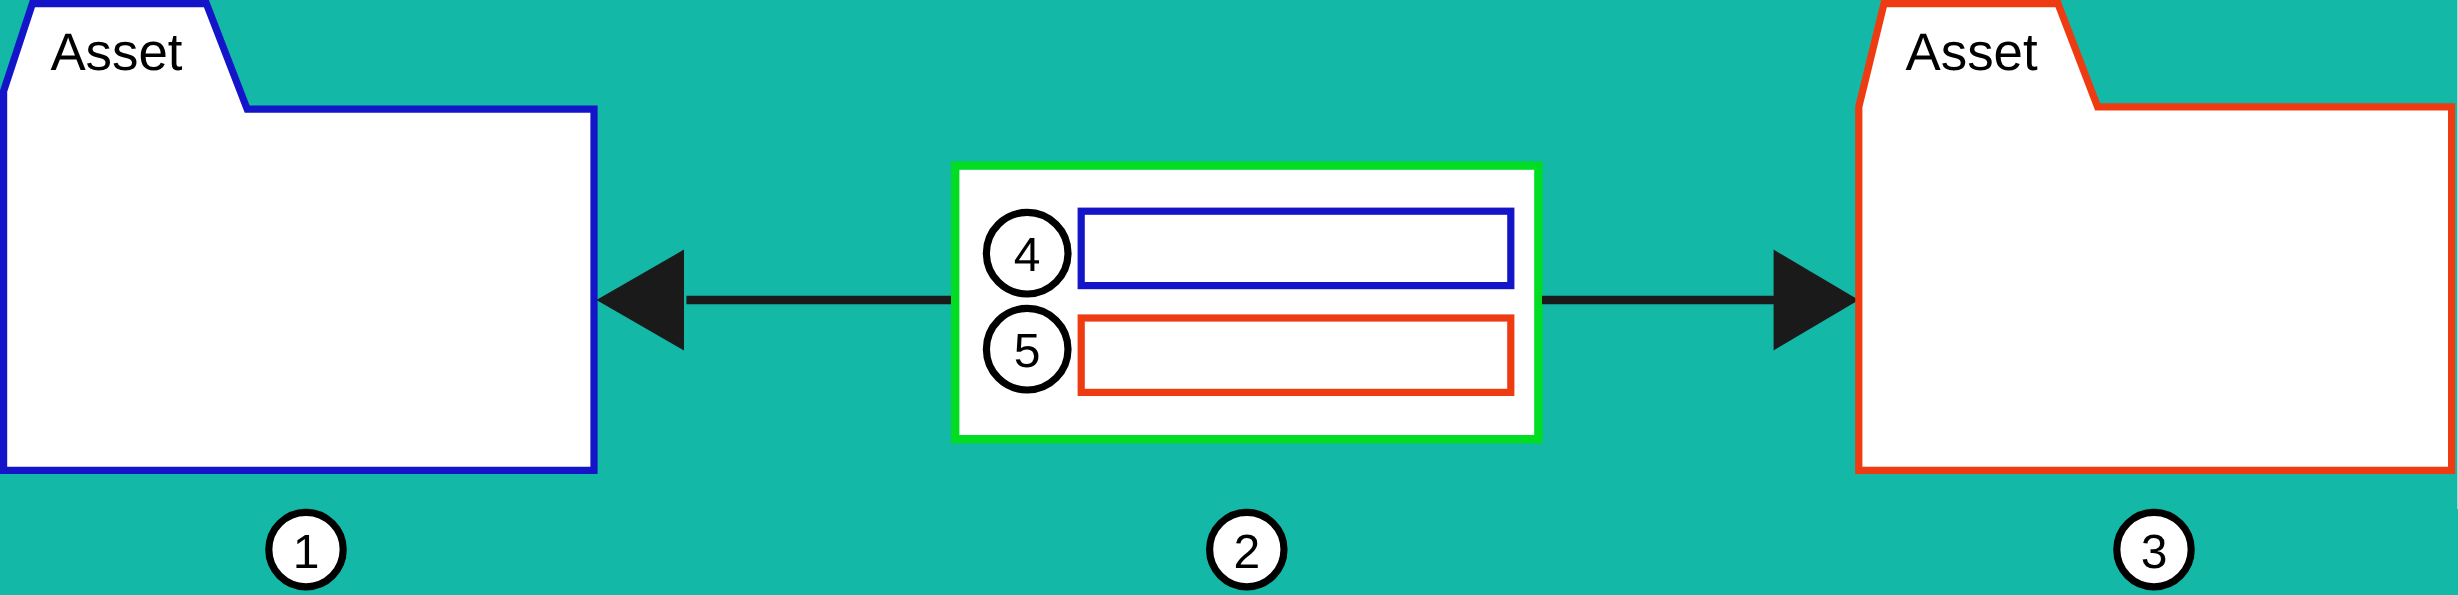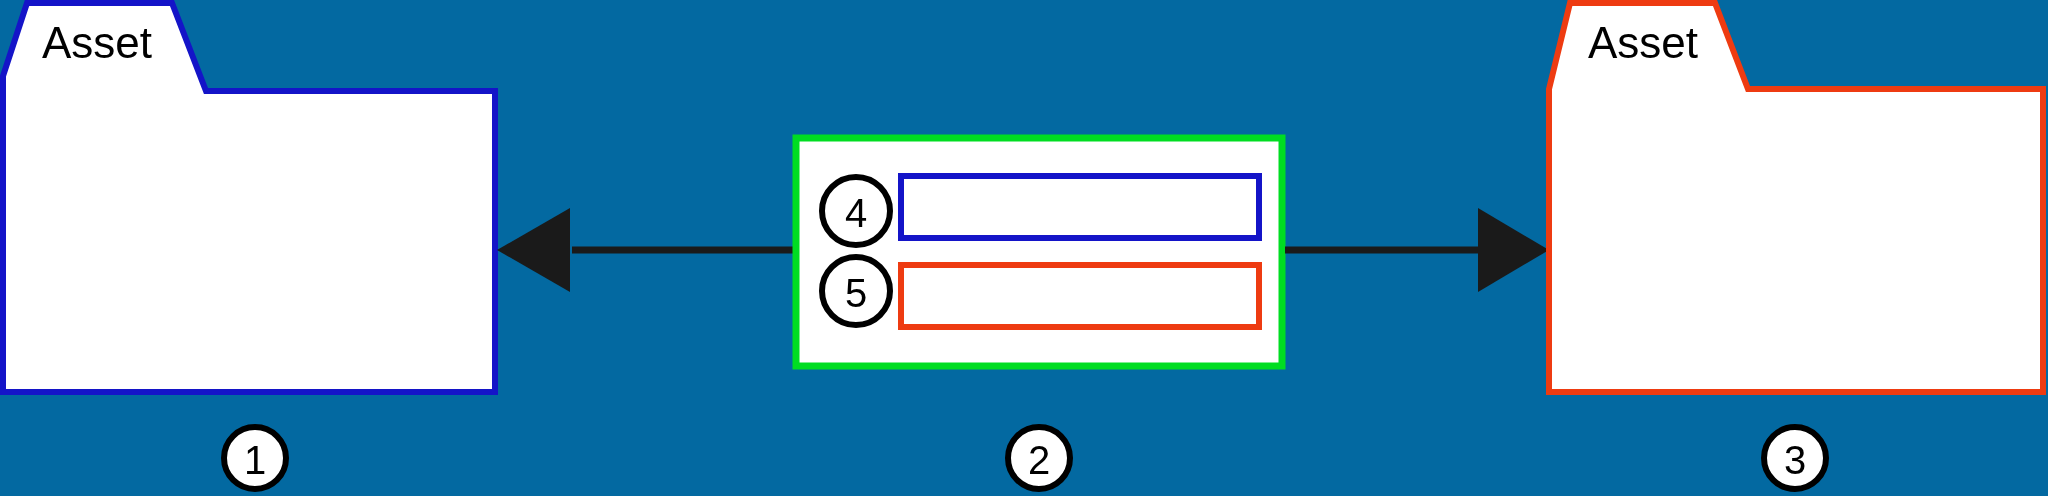--- a/index.html
+++ b/index.html
@@ -7,21 +7,21 @@
     padding: 0;
     background: #ffffff;
   }
   body {
     font-family: "Liberation Sans", sans-serif;
   }
   #canvas {
     position: relative;
     width: 2048px;
     height: 496px;
-    background: #0369a1;
+    background: #14b8a6;
     overflow: hidden;
   }
   #diagram-svg {
     position: absolute;
     left: 0;
     top: 0;
     width: 2048px;
     height: 496px;
     display: block;
   }

